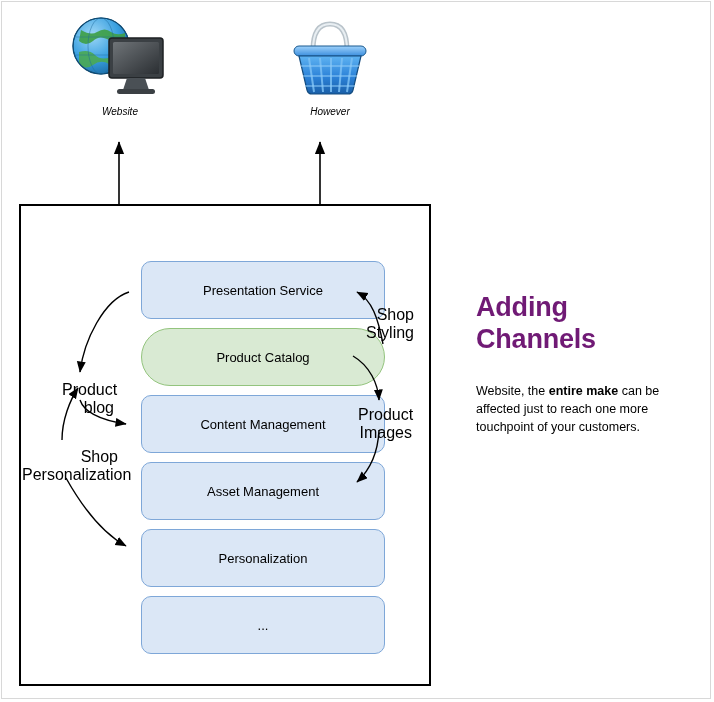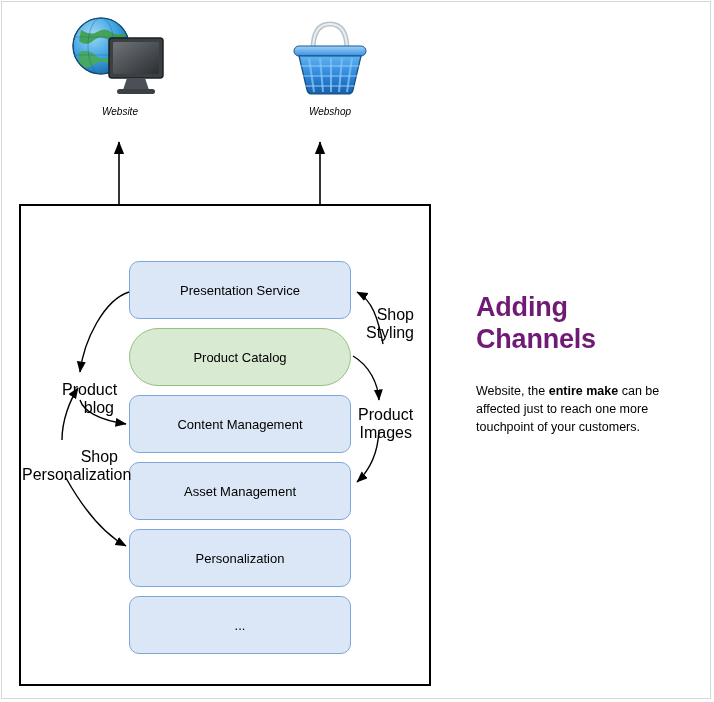--- a/index.html
+++ b/index.html
@@ -51,31 +51,32 @@
     top: 204px;
     width: 412px;
     height: 482px;
     border: 2px solid #000;
     box-sizing: border-box;
     background: #fff;
   }
   
   .layer {
     position: absolute;
-    width: 222px;
+    width: 244px;
     height: 58px;
     border-radius: 10px;
     border: 1px solid #7ea7d8;
     background: #dbe7f6;
     display: flex;
     align-items: center;
     justify-content: center;
     font-size: 13px;
     color: #000;
     box-sizing: border-box;
+    margin-left: 12px;
   }
   .layer.green {
     background: #d9ead3;
     border-color: #93c47d;
     border-radius: 29px;
   }
   
   .arrow-label {
     position: absolute;
     font-size: 16px;
@@ -185,21 +186,21 @@
           <path d="M67 48 l-3 34"></path>
             <path d="M77 48 l-5 34"></path>
         </g>
         <g stroke="#8fcbf7" stroke-width="1.6" opacity="0.7">
           <path d="M26 56 h58"></path>
             <path d="M28 66 h54"></path>
             <path d="M30 76 h50"></path>
         </g>
       </svg>
     </div>
-    <div class="label">Webshop</div>
+    <div class="label">However</div>
   </div>
 
   <div class="stack-box"></div>
 
   <div class="layer" style="left:129px; top:261px;">
     <span>Presentation Service</span>
   </div>
   <div class="layer green" style="left:129px; top:328px;">
     <span>Product Catalog</span>
   </div>

